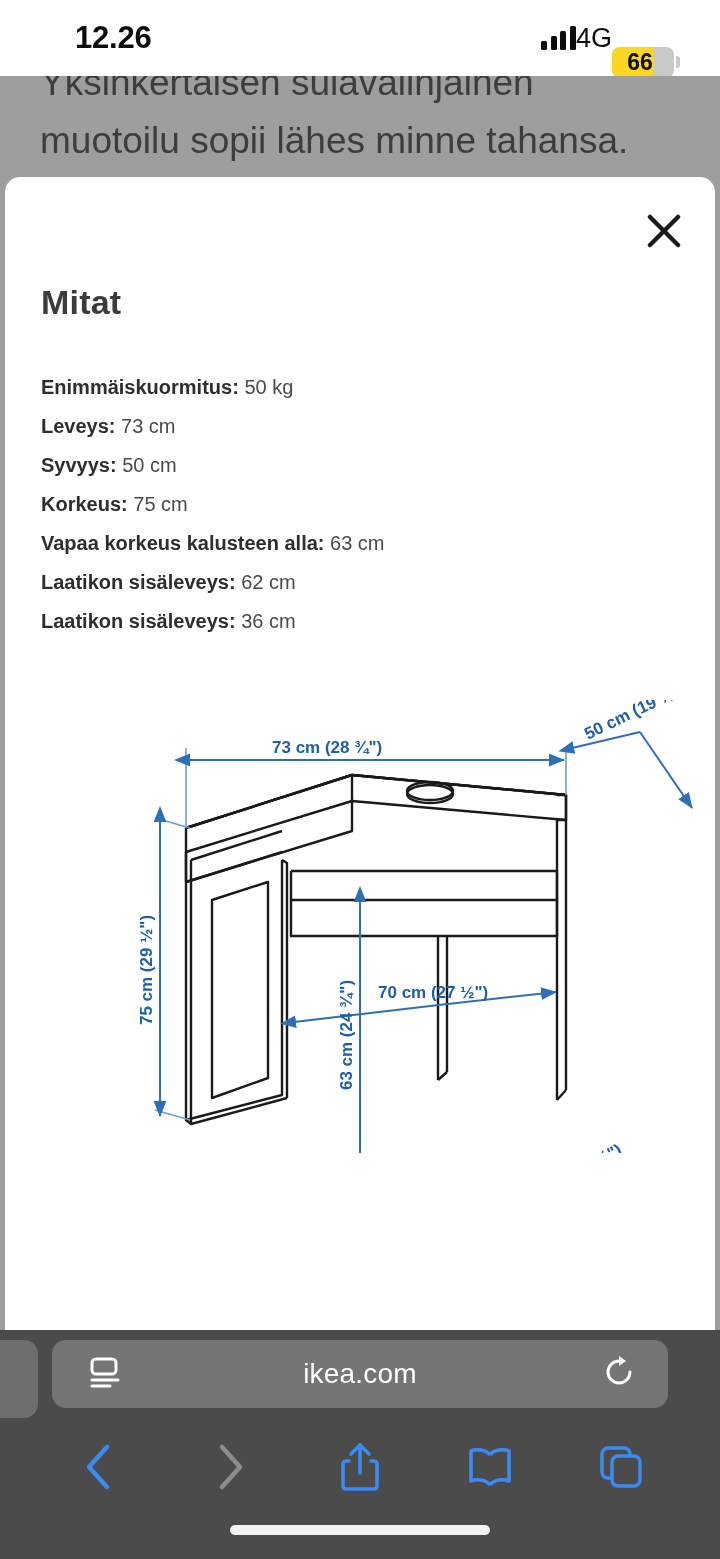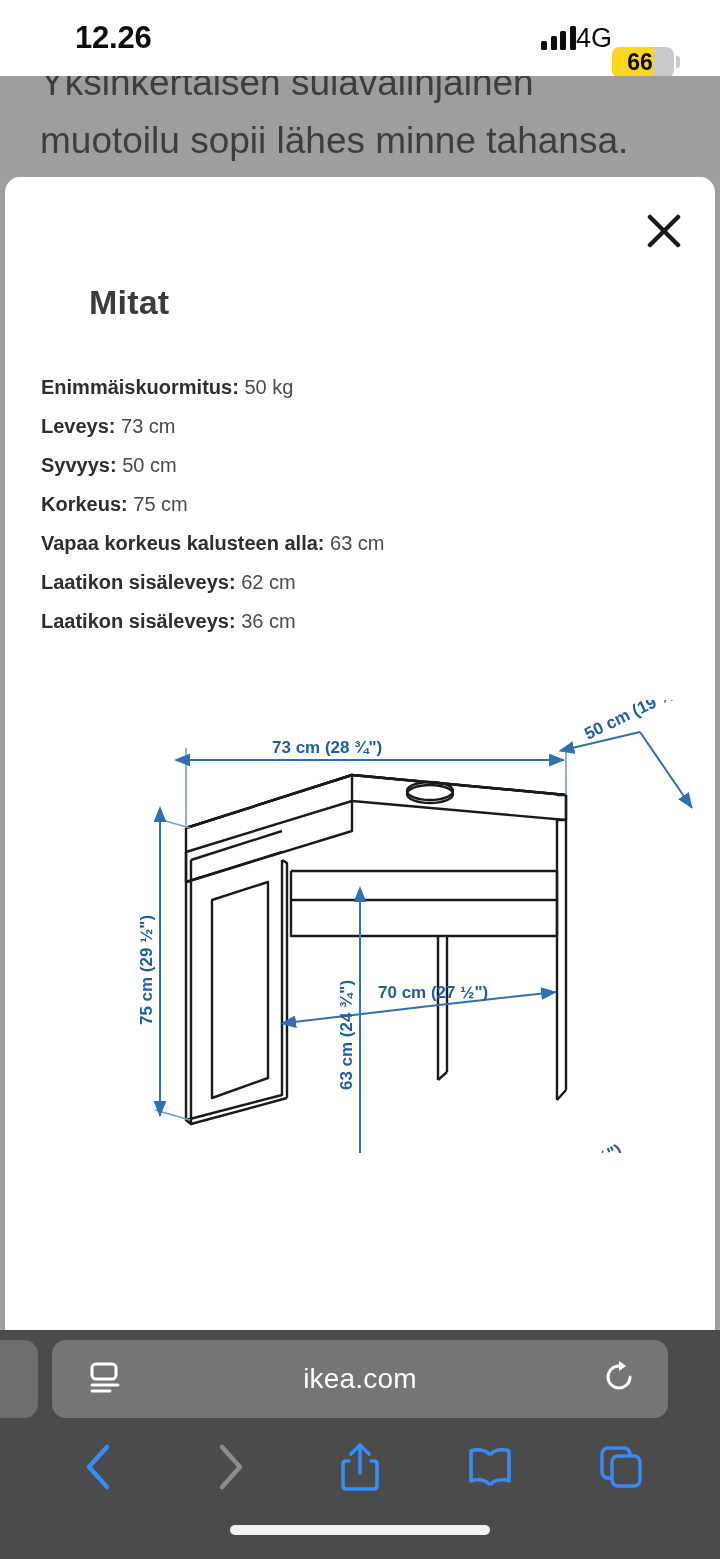--- a/index.html
+++ b/index.html
@@ -76,21 +76,20 @@
     width:48px; height:48px;
     display:flex; align-items:center; justify-content:center;
     cursor:pointer;
   }
   .sheet-close svg { display:block; }
 
   .sheet-title {
     position:absolute; left:41px; top:283px;
     font-size:34px; font-weight:bold; color:#3b3b3b;
     letter-spacing:0.2px;
-    margin-left:48px;
   }
 
   .specs {
     position:absolute; left:41px; top:368px; width:640px;
   }
   .spec-row {
     font-size:20px; line-height:39px; color:#3b3b3b;
     white-space:nowrap;
   }
   .spec-row .k { font-weight:bold; color:#2e2e2e; }
@@ -108,21 +107,21 @@
     background:#4b4b4b;
   }
   .urlrow {
     position:absolute; left:0; top:10px; width:720px; height:78px;
   }
   .tab-peek {
     position:absolute; left:-32px; top:0; width:70px; height:78px;
     background:#6e6e6e; border-radius:14px;
   }
   .urlbar {
-    position:absolute; left:52px; top:0; width:616px; height:78px;
+    position:absolute; left:52px; top:0; width:616px; height:68px;
     background:#757575; border-radius:14px;
     display:flex; align-items:center; justify-content:center;
   }
   .url-text {
     font-size:28px; color:#ffffff; letter-spacing:0.2px;
   }
   .reader-icon {
     position:absolute; left:36px; top:50%; transform:translateY(-50%);
   }
   .reload-icon {

